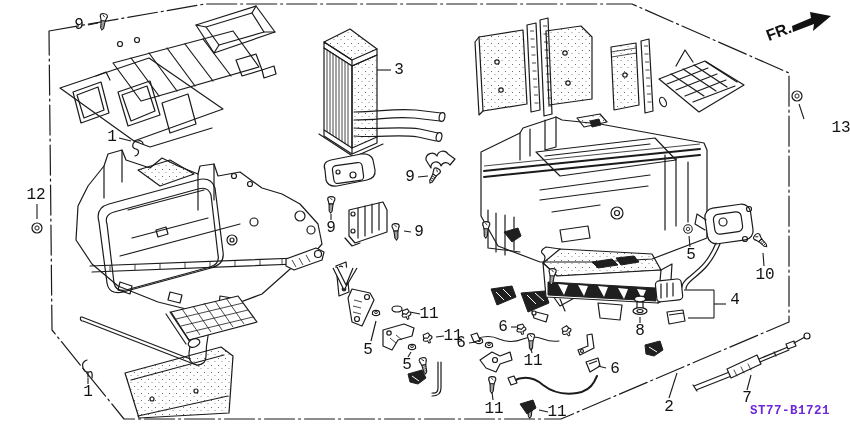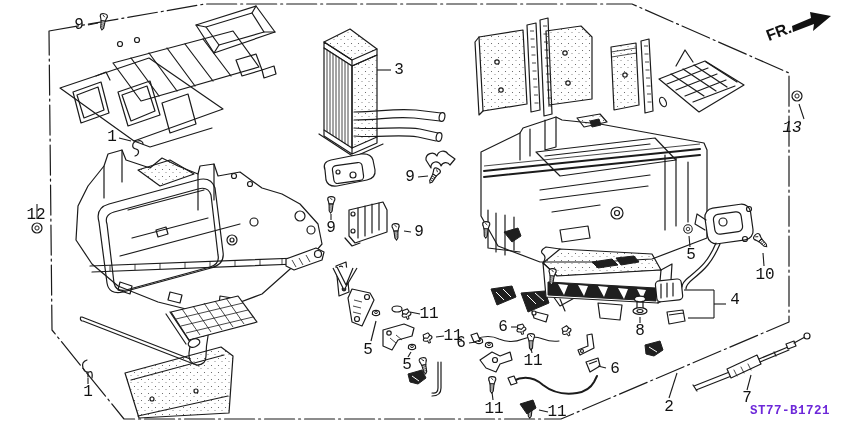--- a/index.html
+++ b/index.html
@@ -335,26 +335,26 @@
         <line x1="669" y1="398" x2="677" y2="373"></line>
         <line x1="747" y1="390" x2="751" y2="375"></line>
       </g>
 </svg>
 
 <div id="fr-label">FR.</div>
 <div id="diagram-code">ST77-B1721</div>
 <div id="callout-layer">
       <div class="callout" style="left: 79px; top: 25px;">9</div>
       <div class="callout" style="left: 112px; top: 137px;">1</div>
-      <div class="callout" style="left: 36px; top: 195px; margin-top: 20px;">12</div>
+      <div class="callout" style="left: 36px; top: 195px;">12</div>
       <div class="callout" style="left: 399px; top: 70px;">3</div>
       <div class="callout" style="left: 331px; top: 228px;">9</div>
       <div class="callout" style="left: 419px; top: 232px;">9</div>
       <div class="callout" style="left: 410px; top: 177px;">9</div>
-      <div class="callout" style="left: 792px; top: 128px; font-style: italic;">13</div>
+      <div class="callout" style="left: 841px; top: 128px;">13</div>
       <div class="callout" style="left: 691px; top: 255px;">5</div>
       <div class="callout" style="left: 765px; top: 275px; font-family: Liberation Mono, monospace;">10</div>
       <div class="callout" style="left: 735px; top: 300px;">4</div>
       <div class="callout" style="left: 640px; top: 331px;">8</div>
       <div class="callout" style="left: 461px; top: 343px;">6</div>
       <div class="callout" style="left: 503px; top: 327px;">6</div>
       <div class="callout" style="left: 615px; top: 369px;">6</div>
       <div class="callout" style="left: 368px; top: 350px;">5</div>
       <div class="callout" style="left: 407px; top: 365px;">5</div>
       <div class="callout" style="left: 429px; top: 314px;">11</div>

